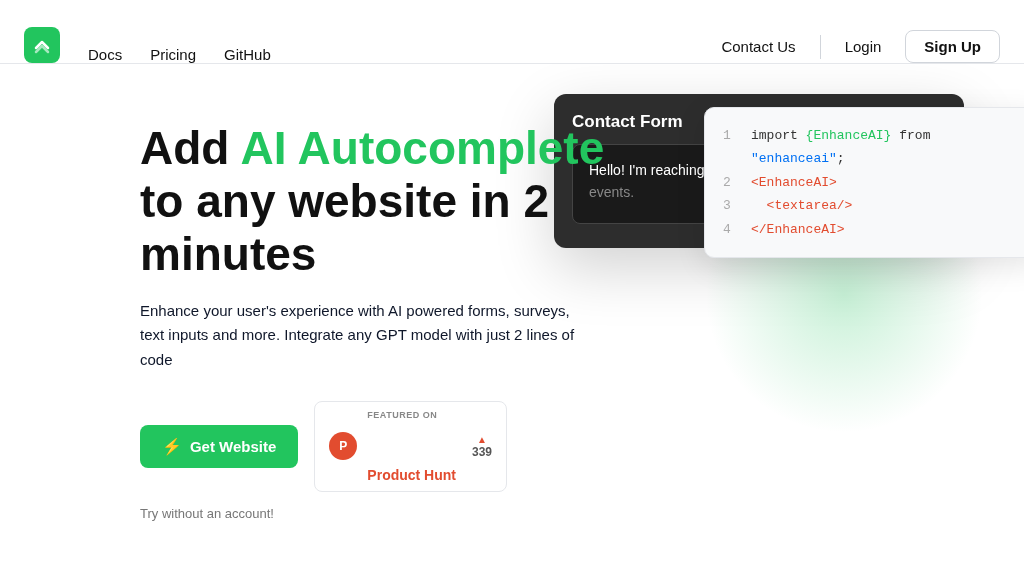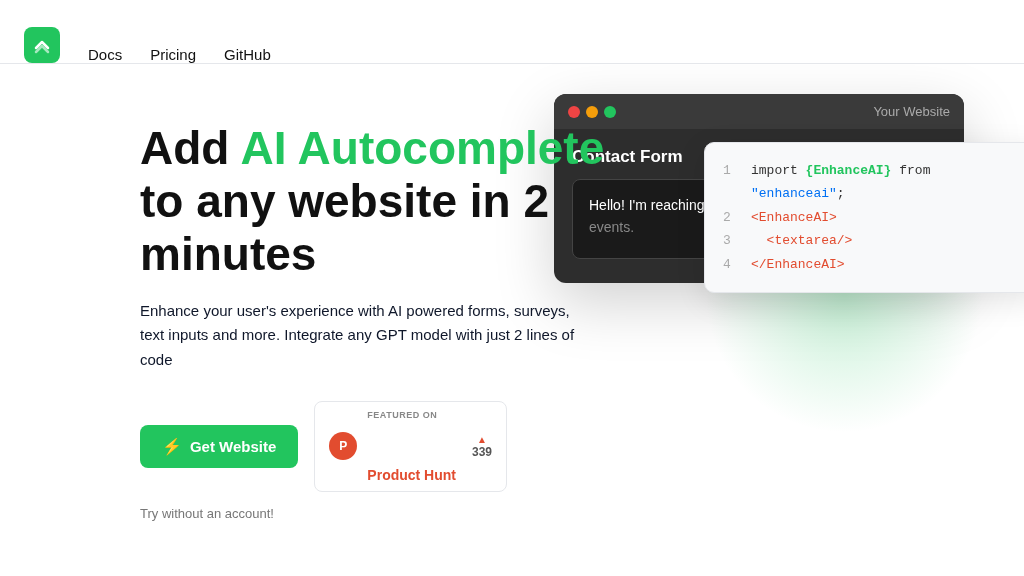--- a/index.html
+++ b/index.html
@@ -219,21 +219,21 @@
       box-shadow: 0 8px 30px rgba(0,0,0,0.1);
       z-index: 3;
     }
     .code-line {
       display: flex;
       gap: 16px;
       line-height: 1.8;
     }
     .line-num { color: #aaa; min-width: 12px; }
     .code-import { color: #0070f3; }
-    .code-class { color: #22c55e; font-weight: bold; }
+    .code-class { color: #22c55e; }
     .code-tag { color: #e24c2f; }
     .code-text { color: #333; }
 
     
     .green-glow {
       position: absolute;
       right: 60px;
       top: 60px;
       width: 280px;
       height: 280px;
@@ -249,20 +249,26 @@
   <div class="logo-box">
     <svg viewBox="0 0 20 20" fill="none" xmlns="http://www.w3.org/2000/svg">
       <path d="M4 13l6-6 6 6" stroke="white" stroke-width="2.5" stroke-linecap="round" stroke-linejoin="round"></path>
       <path d="M4 17l6-6 6 6" stroke="white" stroke-width="2.5" stroke-linecap="round" stroke-linejoin="round" opacity="0.6"></path>
     </svg>
   </div>
   <div class="nav-links">
     <a class="nav-link">Docs</a>
     <a class="nav-link">Pricing</a>
     <a class="nav-link">GitHub</a>
+  </div>
+  <div class="nav-right">
+    <a class="contact-us">Contact Us</a>
+    <div class="nav-divider"></div>
+    <a class="login">Login</a>
+    <button class="signup-btn">Sign Up</button>
   </div>
 </nav>
 
 <section class="hero">
   <div class="hero-left">
     <h1 class="hero-title">
       <span>Add </span><span class="highlight">AI Autocomplete</span><br>
       <span>to any website in 2 minutes</span>
     </h1>
     <p class="hero-sub">Enhance your user's experience with AI powered forms, surveys, text inputs and more. Integrate any GPT model with just 2 lines of code</p>
@@ -283,28 +289,20 @@
         </div>
       </div>
     </div>
     <p class="try-text">Try without an account!</p>
   </div>
 
   <div class="hero-right">
     <div class="green-glow"></div>
 
     <div class="browser-window">
-      <div class="browser-titlebar">
-        <div class="browser-dots">
-          <div class="dot dot-red"></div>
-          <div class="dot dot-yellow"></div>
-          <div class="dot dot-green"></div>
-        </div>
-        <span class="browser-title">Your Website</span>
-      </div>
       <div class="browser-content">
         <div class="contact-form-title">Contact Form</div>
         <div class="textarea-mock">
           <span class="textarea-typed">Hello! I'm reaching out to</span><span class="textarea-autocomplete"> learn about your upcoming events.</span>
         </div>
       </div>
     </div>
 
     <div class="code-snippet">
       <div class="code-line">

